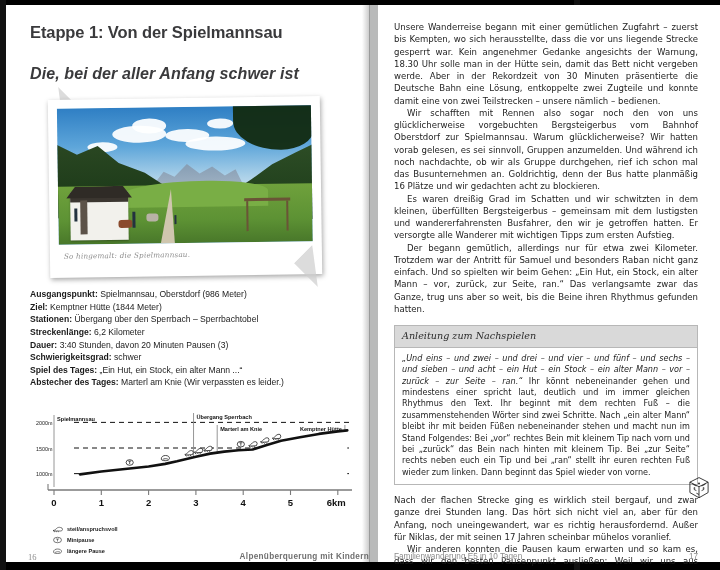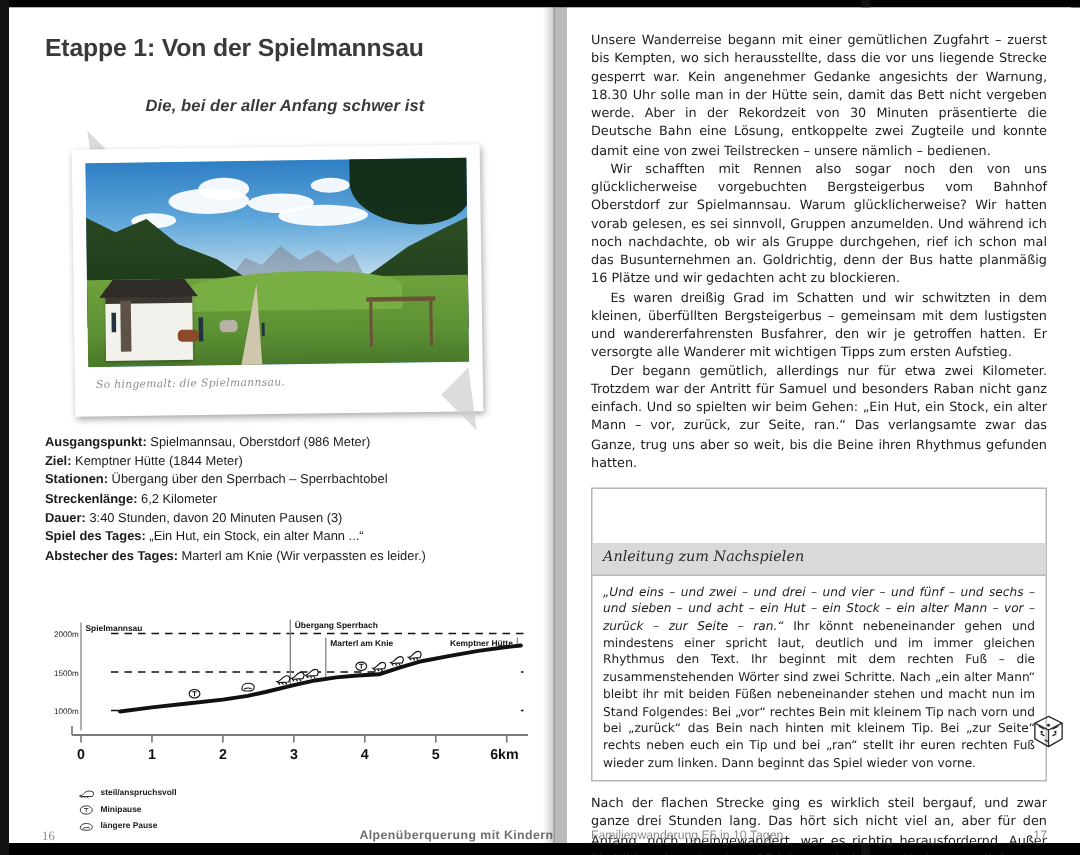--- a/index.html
+++ b/index.html
@@ -21,22 +21,22 @@
   .page-right{left:378px;width:336px;}
   .gutter{position:absolute;left:369px;top:5px;width:9px;height:557px;background:#b9baba;}
   .gutter-shadowL{position:absolute;left:362px;top:5px;width:8px;height:557px;
      background:linear-gradient(to right,rgba(255,255,255,0),rgba(90,90,90,.35));}
   .gutter-shadowR{position:absolute;left:378px;top:5px;width:8px;height:557px;
      background:linear-gradient(to left,rgba(255,255,255,0),rgba(90,90,90,.30));}
 
   
   .title{position:absolute;left:24px;top:17px;width:320px;
     font-size:16.5px;font-weight:bold;color:#3a3a3c;line-height:1.33;letter-spacing:-.1px;}
-  .subtitle{position:absolute;left:24px;top:60px;width:320px;text-align:center;
-    font-size:11px;font-weight:bold;font-style:italic;color:#3a3a3c;letter-spacing:.1px;}
+  .subtitle{position:absolute;left:24px;top:60px;width:320px;text-align:left;
+    font-size:16px;font-weight:bold;font-style:italic;color:#3a3a3c;letter-spacing:.1px;}
 
   
   .photo-wrap{position:absolute;left:38px;top:88px;width:290px;height:190px;}
   .photo-card{position:absolute;left:5px;top:5px;width:272px;height:178px;background:#fff;
      box-shadow:1px 2px 5px rgba(0,0,0,.35);transform:rotate(-0.8deg);}
   .photo-img{position:absolute;left:9px;top:9px;width:254px;height:136px;overflow:hidden;
      background:#86b8dc;}
   .sky{position:absolute;left:0;top:0;width:254px;height:86px;
      background:linear-gradient(to bottom,#2f7fc4 0%,#5ea6da 45%,#a8cfe8 80%,#cfe3ef 100%);}
   .cloud{position:absolute;background:#fff;border-radius:50%;opacity:.93;}
@@ -106,21 +106,21 @@
      font-size:8.2px;font-weight:bold;color:#6f6f6f;letter-spacing:.3px;}
 
   
   .rcol{position:absolute;left:16px;top:16px;width:304px;
      font-family:"DejaVu Sans", sans-serif;
      font-size:8.55px;line-height:1.435;color:#1d1d1d;text-align:justify;}
   .rcol p{margin:0 0 0 0;}
   .rcol p.ind{text-indent:13px;}
   .box{margin:10px 0 9px 0;border:1px solid #b7b7b7;background:#fff;}
   .box-head{background:#d9d9d9;padding:3px 7px 4px 7px;border-bottom:1px solid #b7b7b7;
-     font-family:"DejaVu Serif", serif;font-style:italic;font-size:9.6px;color:#2b2b2b;margin-top:36px;}
+     font-family:"DejaVu Serif", serif;font-style:italic;font-size:9.6px;color:#2b2b2b;}
   .box-body{padding:5px 7px 6px 7px;font-size:8.1px;line-height:1.41;text-align:justify;}
   .box-body .it{font-style:italic;}
   .dice{position:absolute;right:2px;top:470px;width:26px;height:26px;}
   .foot-right{position:absolute;left:16px;top:547px;width:304px;
      display:flex;justify-content:space-between;font-size:8.2px;color:#8c8c8c;}
 </style>
 </head>
 <body>
 
 <div class="spread">
@@ -171,20 +171,21 @@
       </div>
       <div class="tape tape2"></div>
     </div>
 
     <div class="facts">
       <div><span class="k">Ausgangspunkt:</span> <span>Spielmannsau, Oberstdorf (986 Meter)</span></div>
       <div><span class="k">Ziel:</span> <span>Kemptner Hütte (1844 Meter)</span></div>
       <div><span class="k">Stationen:</span> <span>Übergang über den Sperrbach – Sperrbachtobel</span></div>
       <div><span class="k">Streckenlänge:</span> <span>6,2 Kilometer</span></div>
       <div><span class="k">Dauer:</span> <span>3:40 Stunden, davon 20 Minuten Pausen (3)</span></div>
+      <div><span class="k">Schwierigkeitsgrad:</span> <span>schwer</span></div>
       <div><span class="k">Spiel des Tages:</span> <span>„Ein Hut, ein Stock, ein alter Mann ...“</span></div>
       <div><span class="k">Abstecher des Tages:</span> <span>Marterl am Knie (Wir verpassten es leider.)</span></div>
     </div>
 
     <div class="chart">
       <svg class="chart-svg" id="elev-svg" width="330" height="120" viewBox="0 0 330 120">
           <line x1="44" y1="76.625" x2="320" y2="76.625" stroke="#111" stroke-width="1" stroke-dasharray="5 4"></line>
           <text x="6" y="79.125" font-size="5.4" fill="#1b1b1b" font-family="&quot;Liberation Sans&quot;, sans-serif">1000m</text>
           <line x1="44" y1="51" x2="320" y2="51" stroke="#111" stroke-width="1" stroke-dasharray="5 4"></line>
           <text x="6" y="53.5" font-size="5.4" fill="#1b1b1b" font-family="&quot;Liberation Sans&quot;, sans-serif">1500m</text>

